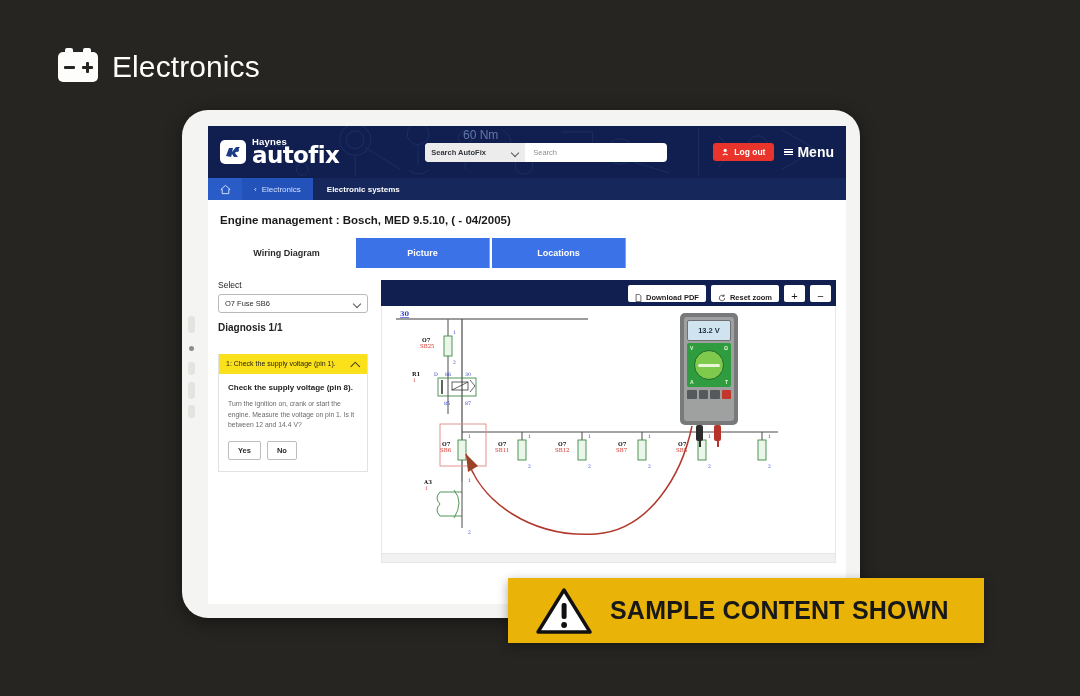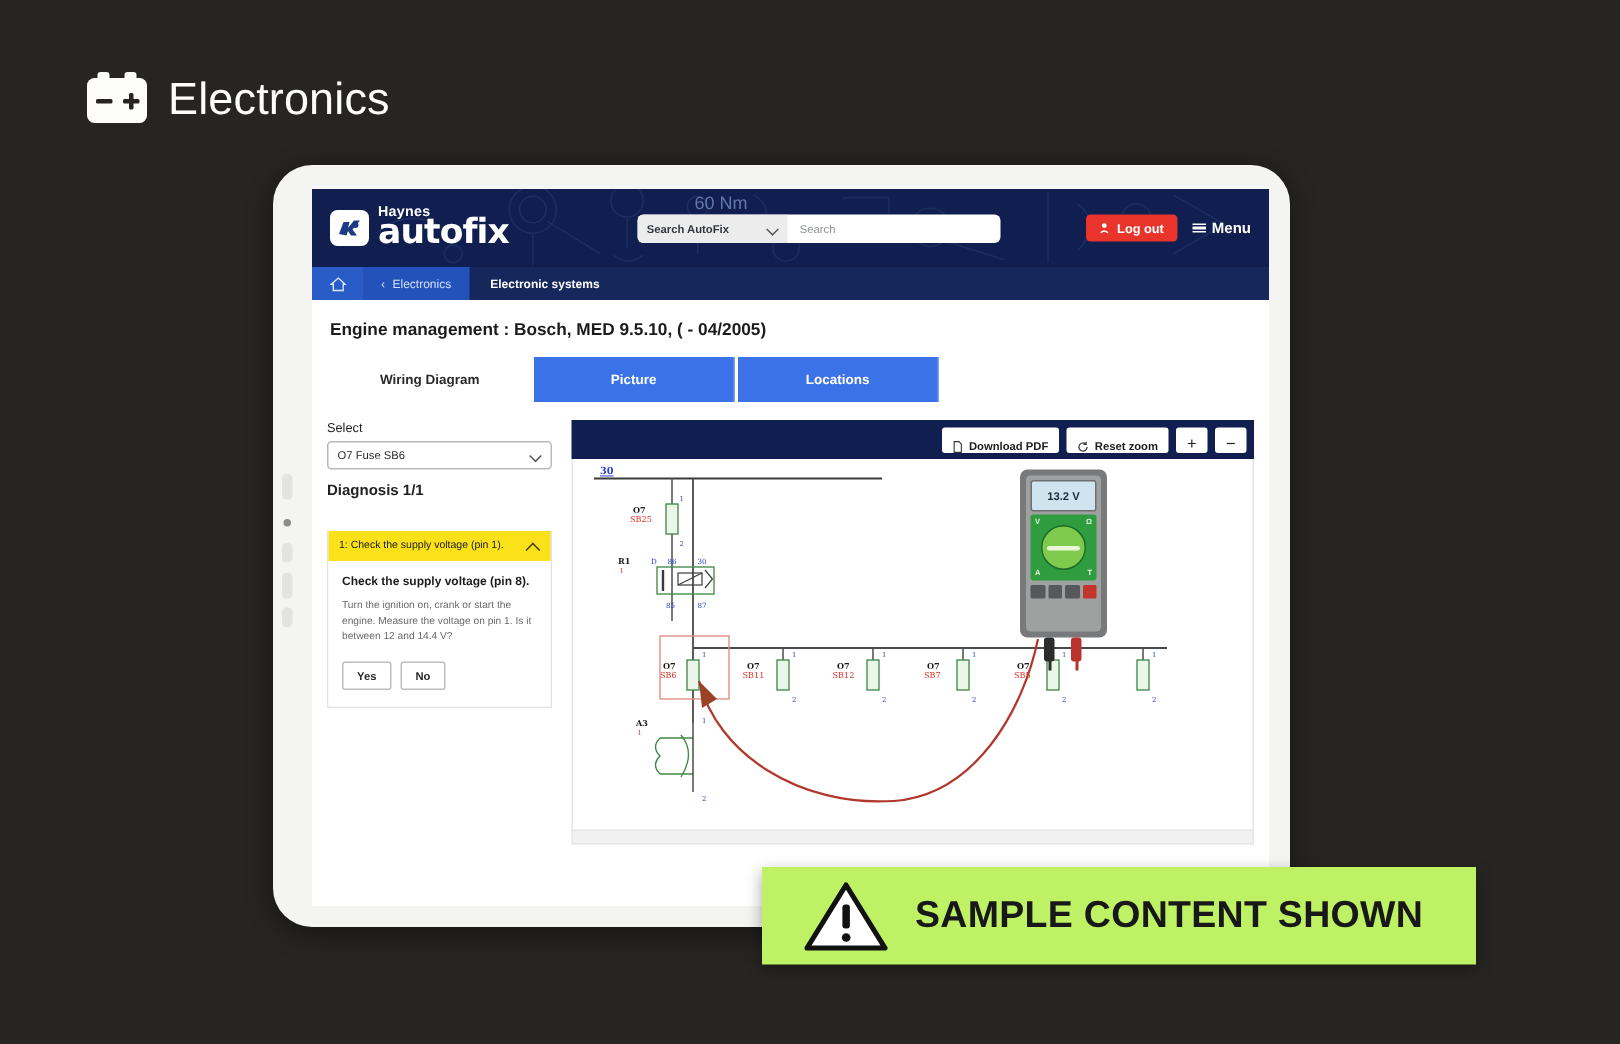--- a/index.html
+++ b/index.html
@@ -97,21 +97,21 @@
     transform: rotate(45deg);
   }
   .search-input { flex: 1; padding-left: 8px; font-size: 7.5px; color: #8d9097; }
   .appbar-right {
     margin-left: auto; z-index: 2; display: flex; align-items: center; gap: 10px;
   }
   .logout-btn {
     background: #e8342a; color: #fff; font-size: 8.5px; font-weight: bold;
     padding: 4px 9px; border-radius: 3px; display: flex; align-items: center; gap: 4px;
   }
-  .menu-btn { color: #fff; font-size: 10px; font-weight: bold; display: flex; align-items: center; gap: 4px; }
+  .menu-btn { color: #fff; font-size: 14px; font-weight: bold; display: flex; align-items: center; gap: 4px; }
   .hamburger { display: inline-flex; flex-direction: column; gap: 1.5px; }
   .hamburger i { display: block; width: 9px; height: 1.3px; background: #fff; }
 
   
   .crumbbar { height: 22px; background: #16275c; display: flex; align-items: stretch; }
   .crumb-home {
     width: 34px; background: #2a5cc8; display: flex; align-items: center; justify-content: center;
   }
   .crumb-link {
     background: #2452bb; color: #cfe0ff; font-size: 8px; display: flex; align-items: center;
@@ -219,21 +219,21 @@
   }
   .lead.black:after { background: #2c2c2c; }
   .lead.red:after   { background: #b83329; }
 
   
   .scrollstrip { height: 9px; background: #f1f1f1; border: 1px solid #e6e6e6; border-top: none; }
 
   
   .sample {
     position: absolute; left: 508px; top: 578px; width: 476px; height: 65px;
-    background: #bef264; display: flex; align-items: center; gap: 18px;
+    background: #eab308; display: flex; align-items: center; gap: 18px;
     padding-left: 28px; box-shadow: 0 3px 10px rgba(0,0,0,.35);
   }
   .warn-tri { width: 56px; height: 48px; }
   .sample-txt {
     font-size: 25px; font-weight: bold; color: #181818; letter-spacing: .2px;
     font-family: "Liberation Sans", sans-serif;
   }
 </style>
 </head>
 <body>

